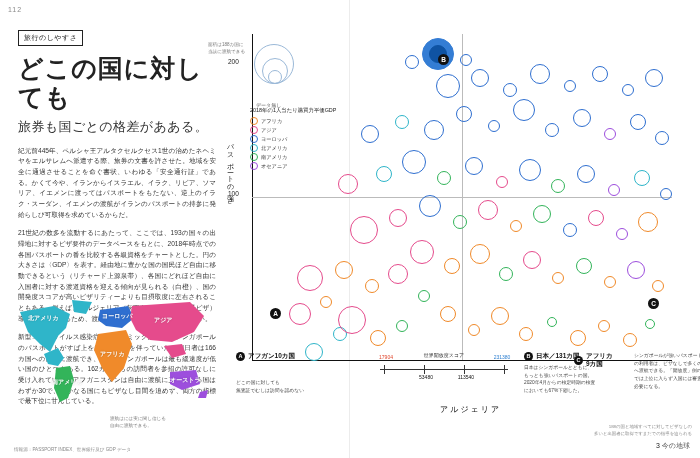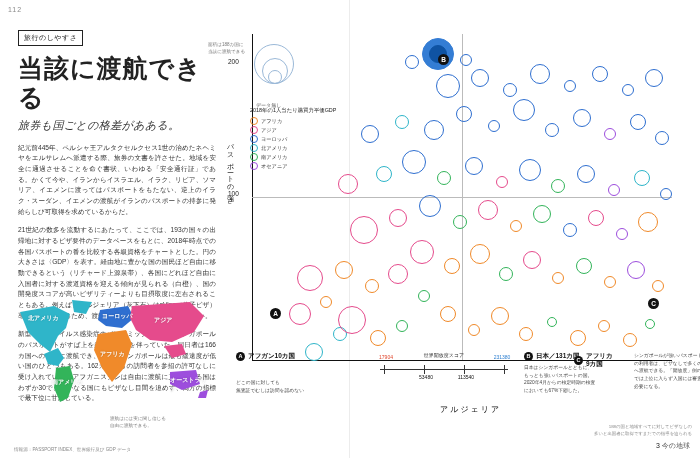--- a/index.html
+++ b/index.html
@@ -11,21 +11,21 @@
   .page{position:absolute;inset:0;}
   
   .folio-tl{position:absolute;left:8px;top:6px;font-size:7px;color:#8a8a8a;letter-spacing:1px;}
   .folio-br{position:absolute;right:10px;bottom:7px;font-size:7px;color:#555;}
   .folio-br b{font-weight:normal;color:#222;}
 
   
   .left{position:absolute;left:18px;top:26px;width:198px;height:420px;}
   .kicker{display:inline-block;border:1px solid #222;font-size:7px;padding:2px 5px 2px 5px;letter-spacing:.5px;}
   .headline{font-size:25px;font-weight:bold;letter-spacing:1px;margin:8px 0 6px 0;line-height:1.15;}
-  .subhead{font-size:11px;color:#333;margin-bottom:10px;letter-spacing:.4px;font-style:italic;}
+  .subhead{font-size:13px;color:#333;margin-bottom:10px;letter-spacing:.4px;}
   .body p{font-size:6.6px;line-height:1.62;margin:0 0 8px 0;text-align:justify;color:#333;}
 
   
   .mapwrap{position:absolute;left:14px;top:296px;width:196px;height:126px;}
   .mapsvg{position:absolute;left:0;top:0;}
   .maplabel{position:absolute;font-size:6px;color:#fff;font-weight:bold;text-shadow:0 0 2px rgba(0,0,0,.25);}
   .mapnote{position:absolute;left:0;bottom:-4px;font-size:4.6px;color:#7a7a7a;line-height:1.5;}
   .credit{position:absolute;left:14px;bottom:6px;font-size:4.6px;color:#8a8a8a;}
 
   
@@ -80,21 +80,21 @@
 </head>
 <body>
 
 <div class="page">
 
   <div class="folio-tl">112</div>
   <div class="gutter"></div>
 
   <div class="left">
     <div class="kicker">旅行のしやすさ</div>
-    <div class="headline">当該に渡航できる</div>
+    <div class="headline">どこの国に対しても</div>
     <div class="subhead">旅券も国ごとの格差があある。</div>
     <div class="body">
       <p>紀元前445年、ペルシャ王アルタクセルクセス1世の治めたネヘミヤをエルサレムへ派遣する際、旅券の文書を許させた。地域を安全に通過させることを命ぐ書状、いわゆる「安全通行証」である。かくて今や、イランからイスラエル、イラク、リビア、ソマリア、イエメンに渡ってはパスポートをもたない、逆上のイラク・スーダン、イエメンの渡航がイランのパスポートの持参に発給らしび可取得を求めているからだ。</p>
       <p>21世紀の数多を流動するにあたって、ここでは、193の国々の出帰地に対するビザ要件のデータベースをもとに、2018年時点での各国パスポートの番を比較する各級資格をチャートとした。円の大きさは〈GDP〉を表す。経由地に豊かな国の国民ほど自由に移動できるという（リチャード上源泉帯）、各国にどれほど自由に入国者に対する渡道資格を迎える傾向が見られる（白橙）、国の開発度スコアが高いビザリティーよりも目摂取度に左右されることもある。例えば、アルジェリア（灰下石）はsVisa（俺子ビザ）導入の交渉があるため、渡航者に対しても実施に至っていない。</p>
       <p>新型コロナウイルス感染症のパンデミックは前は、シンガポールのパスポートがすば上を続ける緩緩を伴っていた。同日者は166カ国への自由に渡航でき、日本はシンガポールは最も緩遠度が低い国のひとつもある。162カ国からの訪問者を参招の許可なしに受け入れていた。アフガニスタンは自由に渡航に直延せきる国はわずか30で、いかなる国にもビザなし目間を迫めず、両方の指標で最下位に甘んじている。</p>
     </div>
   </div>
 
   <div class="mapwrap">
     <svg class="mapsvg" width="196" height="112" viewBox="0 0 196 112">

